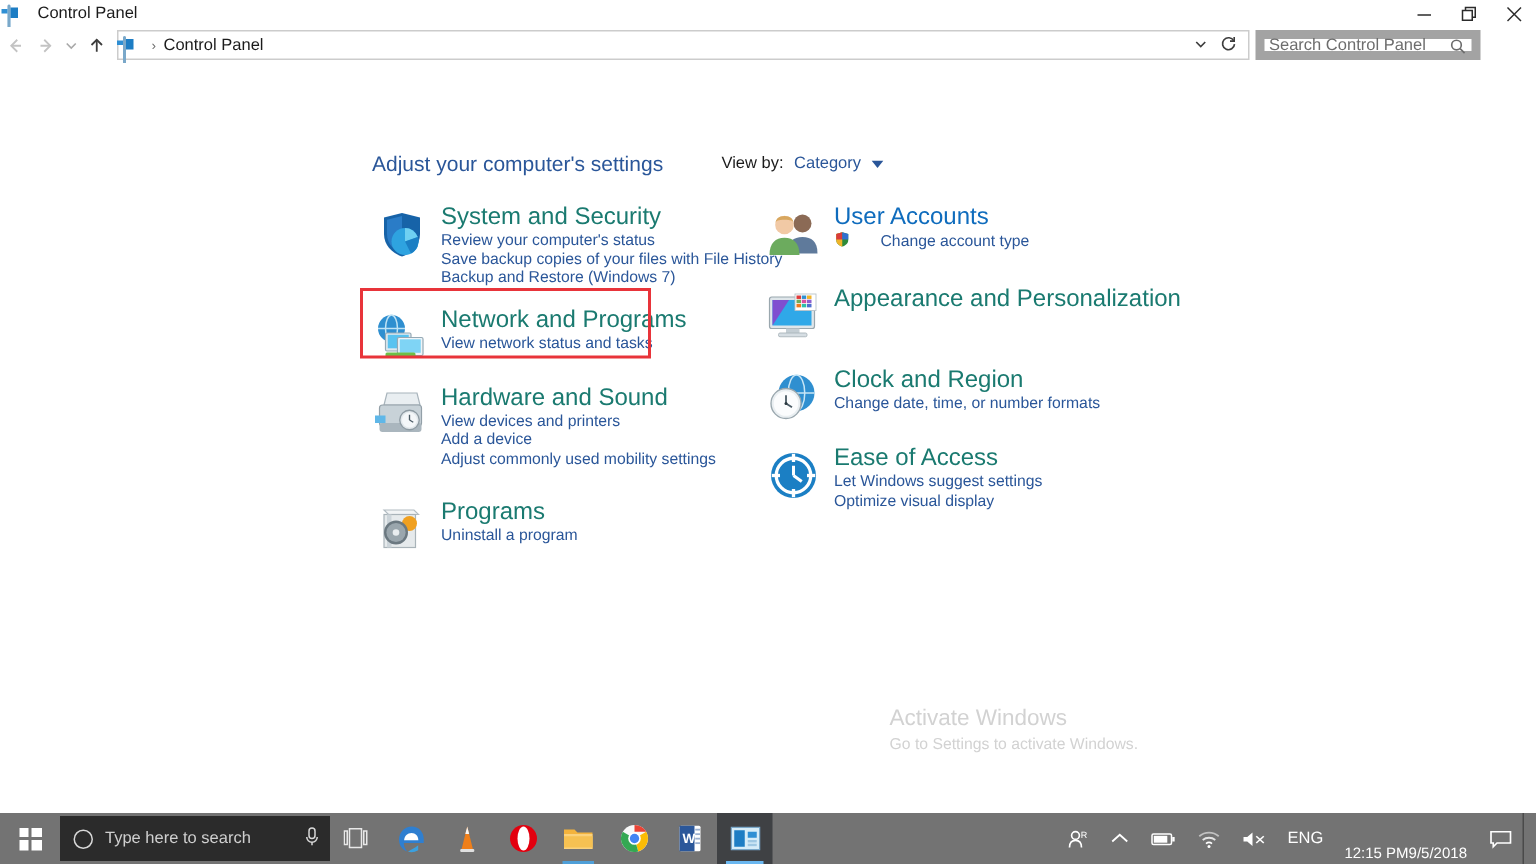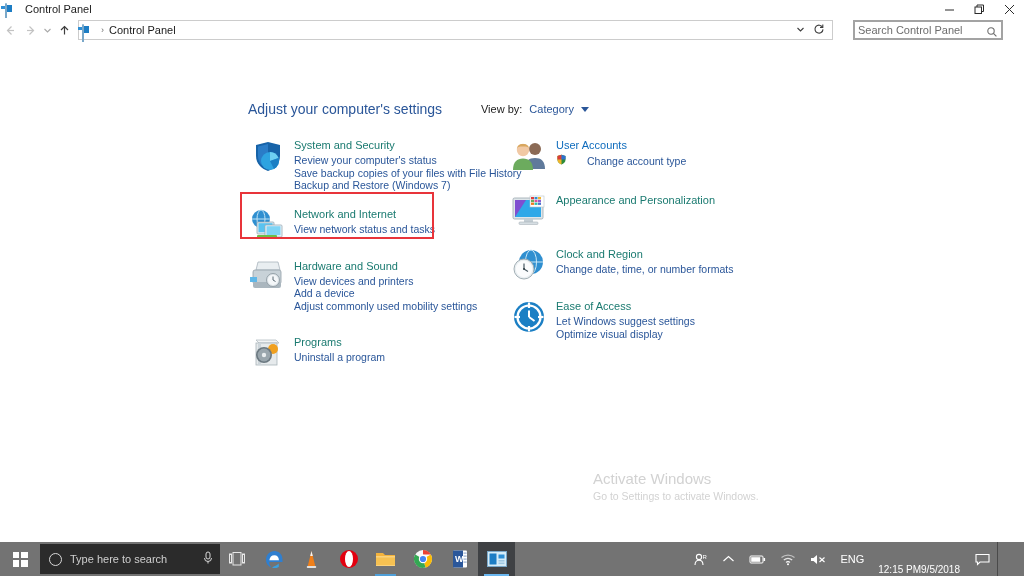--- a/index.html
+++ b/index.html
@@ -47,22 +47,22 @@
     margin-left:4px; height:20px; flex:1 1 auto; max-width:755px;
     border:1px solid #cccccc; background:#fff; display:flex; align-items:center;
     padding:0 2px 0 3px;
   }
   .addr-ico { width:13px; height:11px; flex:0 0 auto; }
   .addr-sep { font-size:9px; color:#6d6d6d; margin:0 5px 0 6px; }
   .addr-text { font-size:11px; color:#1b1b1b; flex:1 1 auto; }
   .addr-chev { font-size:9px; color:#4a4a4a; padding:0 6px; }
   .addr-refresh { font-size:11px; color:#4a4a4a; padding:0 5px 0 2px; }
   .searchbox {
-    margin-left:20px; margin-right:6px; width:150px; height:20px;
-    border:2px solid #a3a3a3; background:#fff; display:flex; align-items:center;
+    margin-left:4px; margin-right:6px; width:150px; height:20px;
+    border:6px solid #a3a3a3; background:#fff; display:flex; align-items:center;
     padding:0 3px;
   }
   .searchbox input {
     border:0; outline:0; width:100%; font-size:11px; color:#1b1b1b;
     font-family:"Liberation Sans", sans-serif; background:transparent;
   }
   .searchbox input::placeholder { color:#6d6d6d; }
   .mag { width:12px; height:12px; flex:0 0 auto; }
 
   
@@ -78,21 +78,21 @@
   .viewby .vb-value { color:#2a5699; }
   .viewby .vb-caret { color:#2a5699; font-size:8px; position:relative; top:1px; }
 
   .col { position:absolute; }
   .col-left  { left:248px; top:95px; width:250px; }
   .col-right { left:510px; top:95px; width:250px; }
 
   .cat { position:relative; display:flex; align-items:flex-start; }
   .cat-ico { width:38px; height:38px; flex:0 0 38px; margin-right:8px; position:relative; }
   .cat-body { padding-top:1px; }
-  .cat-title { font-size:11px; color:#1a7a70; line-height:14px; margin-bottom:2px; white-space:nowrap; }
+  .cat-title { font-size:16px; color:#1a7a70; line-height:14px; margin-bottom:2px; white-space:nowrap; }
   .cat-title.blue { color:#0f6cbd; }
   .cat-link {
     font-size:10.5px; color:#2a5699; line-height:12.5px; white-space:nowrap;
     display:block;
   }
   .cat-link.shield { display:flex; align-items:center; gap:20px; }
 
   
   .hl-box {
     position:absolute; left:240px; top:150px; width:194px; height:47px;
@@ -133,21 +133,21 @@
     position:relative;
   }
   .tb-app.active { background:#3f4144; }
   .tb-app.active::after {
     content:""; position:absolute; bottom:0; left:6px; right:6px; height:2px; background:#6ab7f0;
   }
   .tb-app.open::after {
     content:""; position:absolute; bottom:0; left:8px; right:8px; height:2px; background:#4f9fd8;
   }
   .tray {
-    margin-left:auto; display:flex; align-items:flex-start; height:34px; padding-right:20px;
+    margin-left:auto; display:flex; align-items:flex-start; height:34px; padding-right:2px;
     color:#ffffff;
   }
   .tray-item {
     height:34px; display:flex; align-items:center; justify-content:center; padding:0 6px;
     font-size:11px; color:#ffffff;
   }
   .tray-clock {
     height:34px; display:flex; flex-direction:row; align-items:flex-end; justify-content:center;
     padding:0 8px; font-size:10px; color:#ffffff; line-height:12px;
   }
@@ -279,21 +279,21 @@
             <ellipse cx="13" cy="13" rx="4" ry="9" fill="none" stroke="#bfe3f5" stroke-width="1"></ellipse>
             <line x1="4" y1="13" x2="22" y2="13" stroke="#bfe3f5" stroke-width="1"></line>
             <rect x="9" y="16" width="17" height="12" rx="1" fill="#dfe9ef" stroke="#95a9b5" stroke-width="0.8"></rect>
             <rect x="10.5" y="17.2" width="14" height="9" fill="#59c3f0"></rect>
             <rect x="17" y="19" width="17" height="12" rx="1" fill="#eef4f8" stroke="#95a9b5" stroke-width="0.8"></rect>
             <rect x="18.5" y="20.2" width="14" height="9" fill="#7fd4f5"></rect>
             <rect x="9" y="29" width="20" height="3" rx="1" fill="#6dbf47"></rect>
           </svg>
         </span>
         <div class="cat-body">
-          <div class="cat-title">Network and Internet</div>
+          <div class="cat-title">Network and Programs</div>
           <span class="cat-link">View network status and tasks</span>
         </div>
       </div>
 
       <div class="cat" style="margin-bottom:22px">
         <span class="cat-ico">
           <svg width="38" height="38" viewBox="0 0 38 38">
             <polygon points="10,4 30,4 32,12 8,12" fill="#e9eef1" stroke="#a8b4bc" stroke-width="0.8"></polygon>
             <rect x="5" y="12" width="28" height="14" rx="2" fill="#c8d2d8" stroke="#93a0a8" stroke-width="0.8"></rect>
             <rect x="5" y="24" width="28" height="6" rx="2" fill="#aab6be"></rect>

